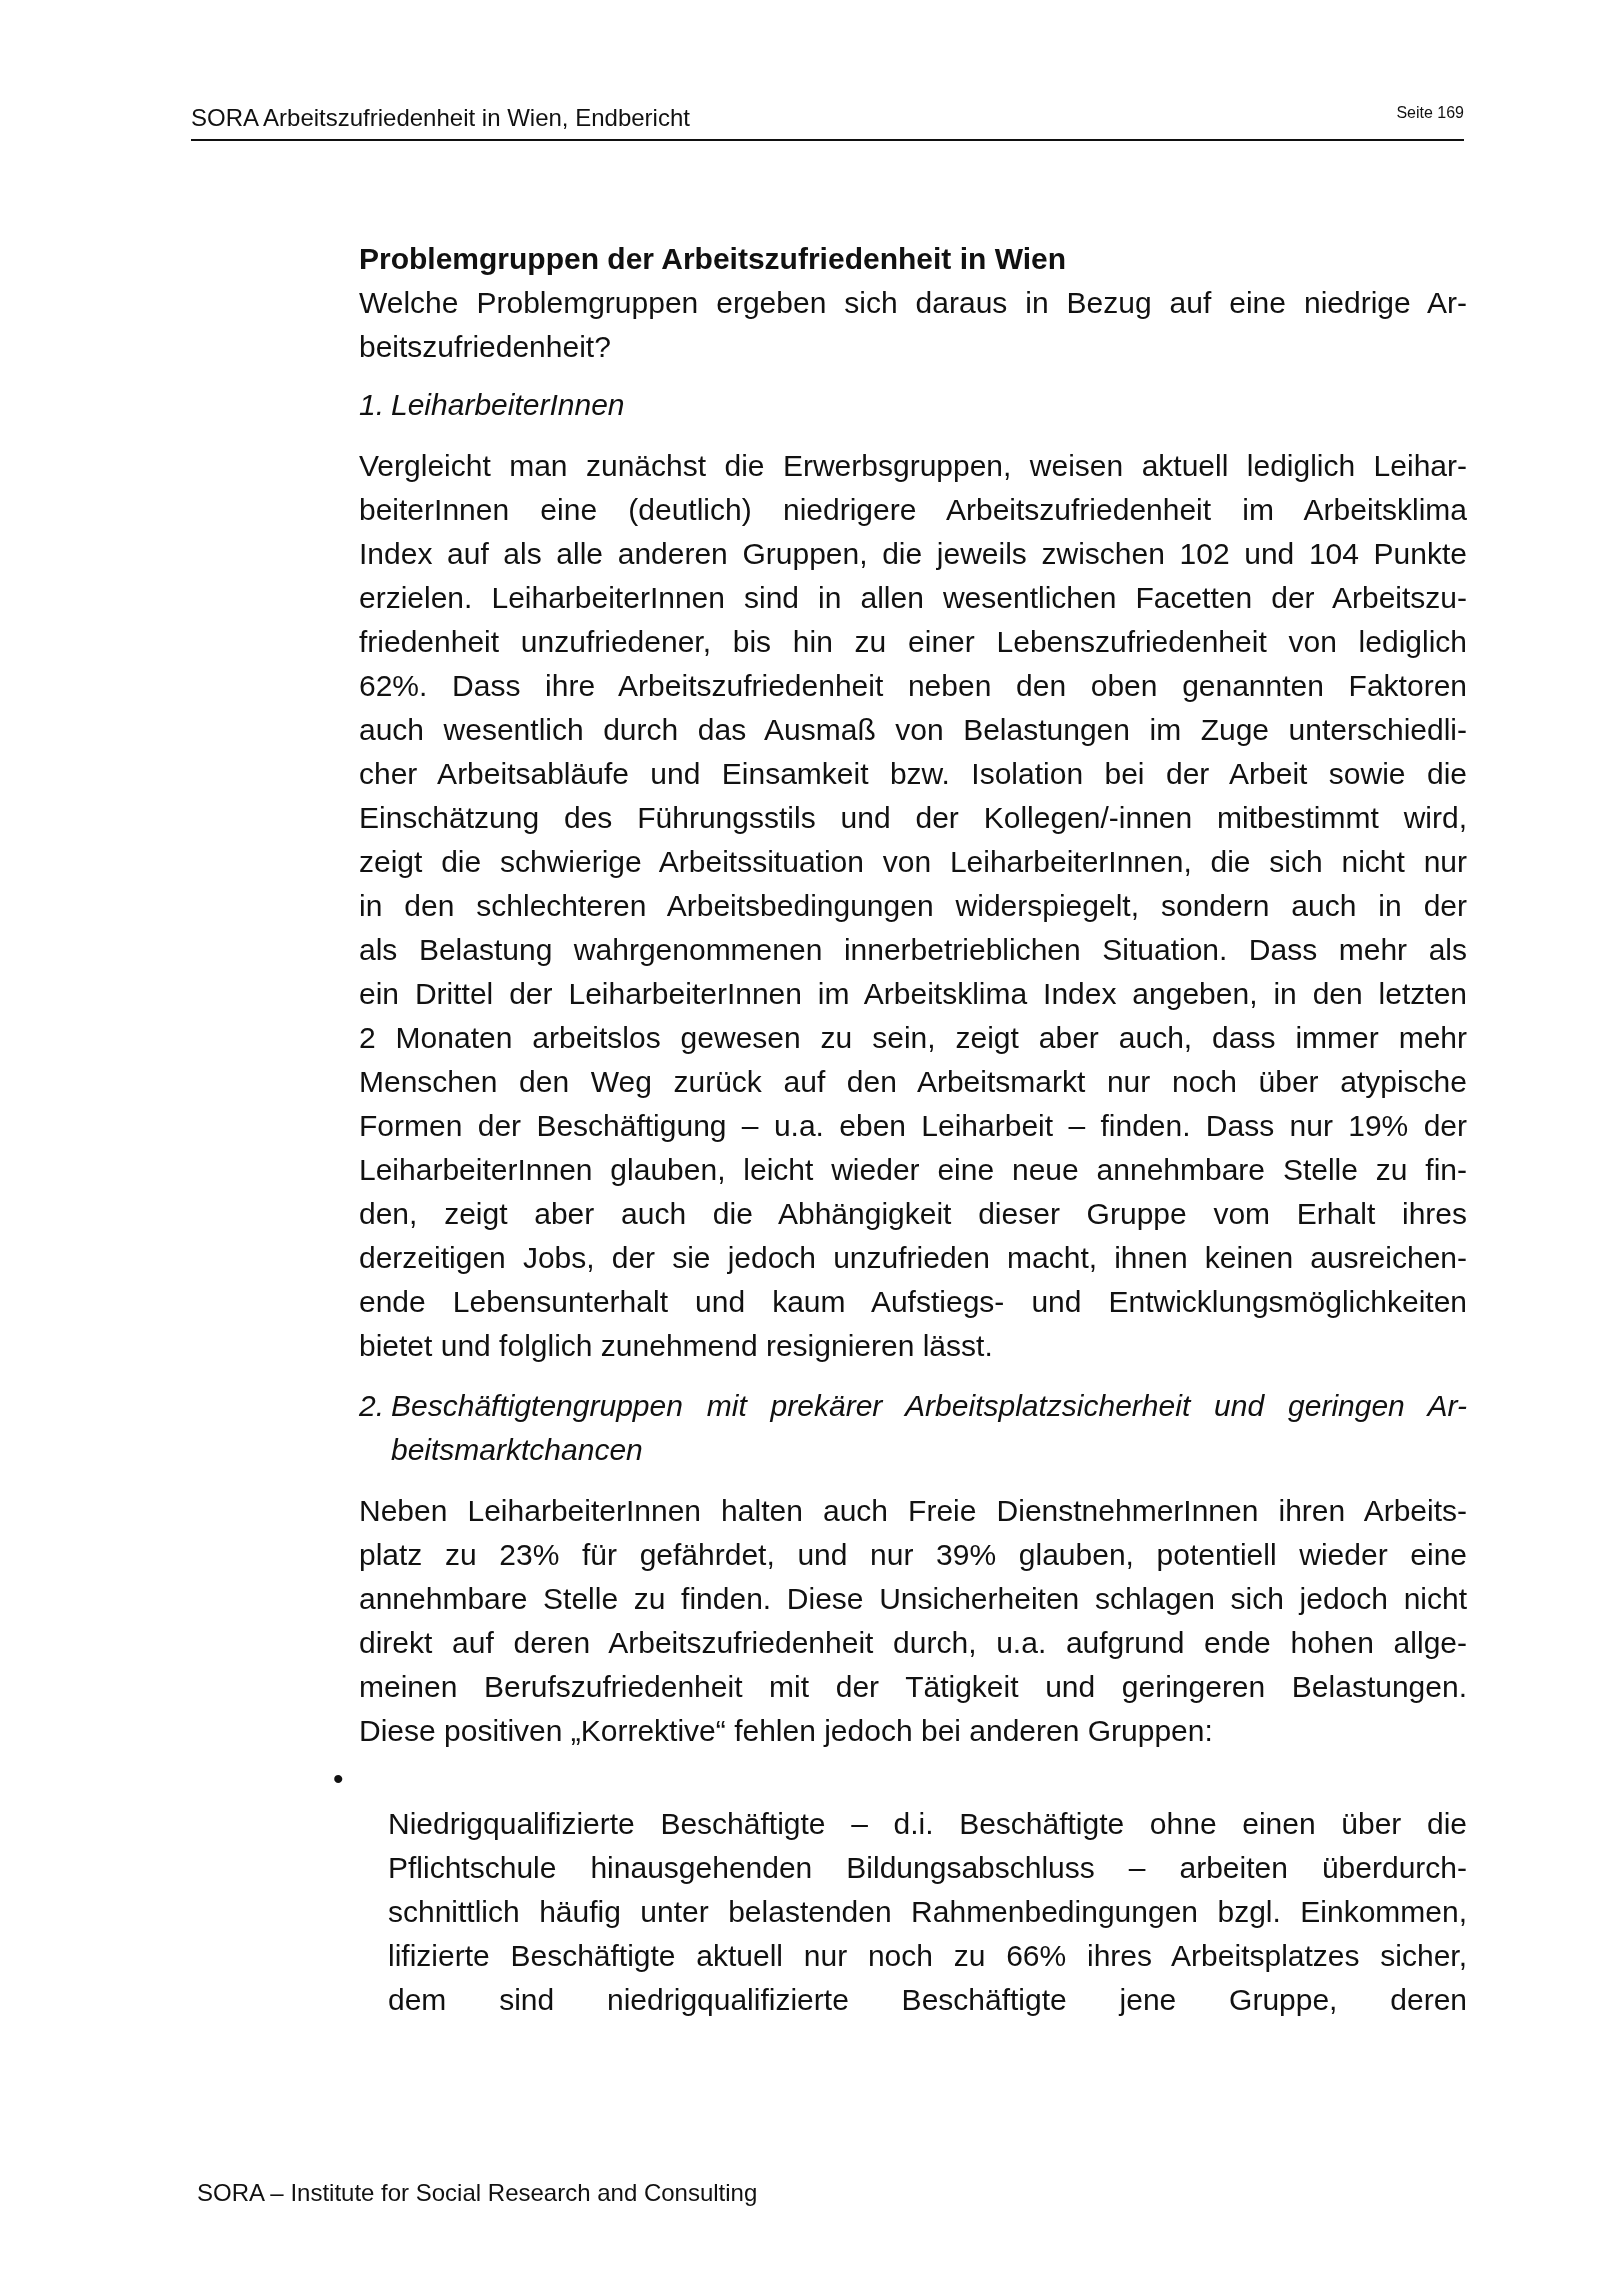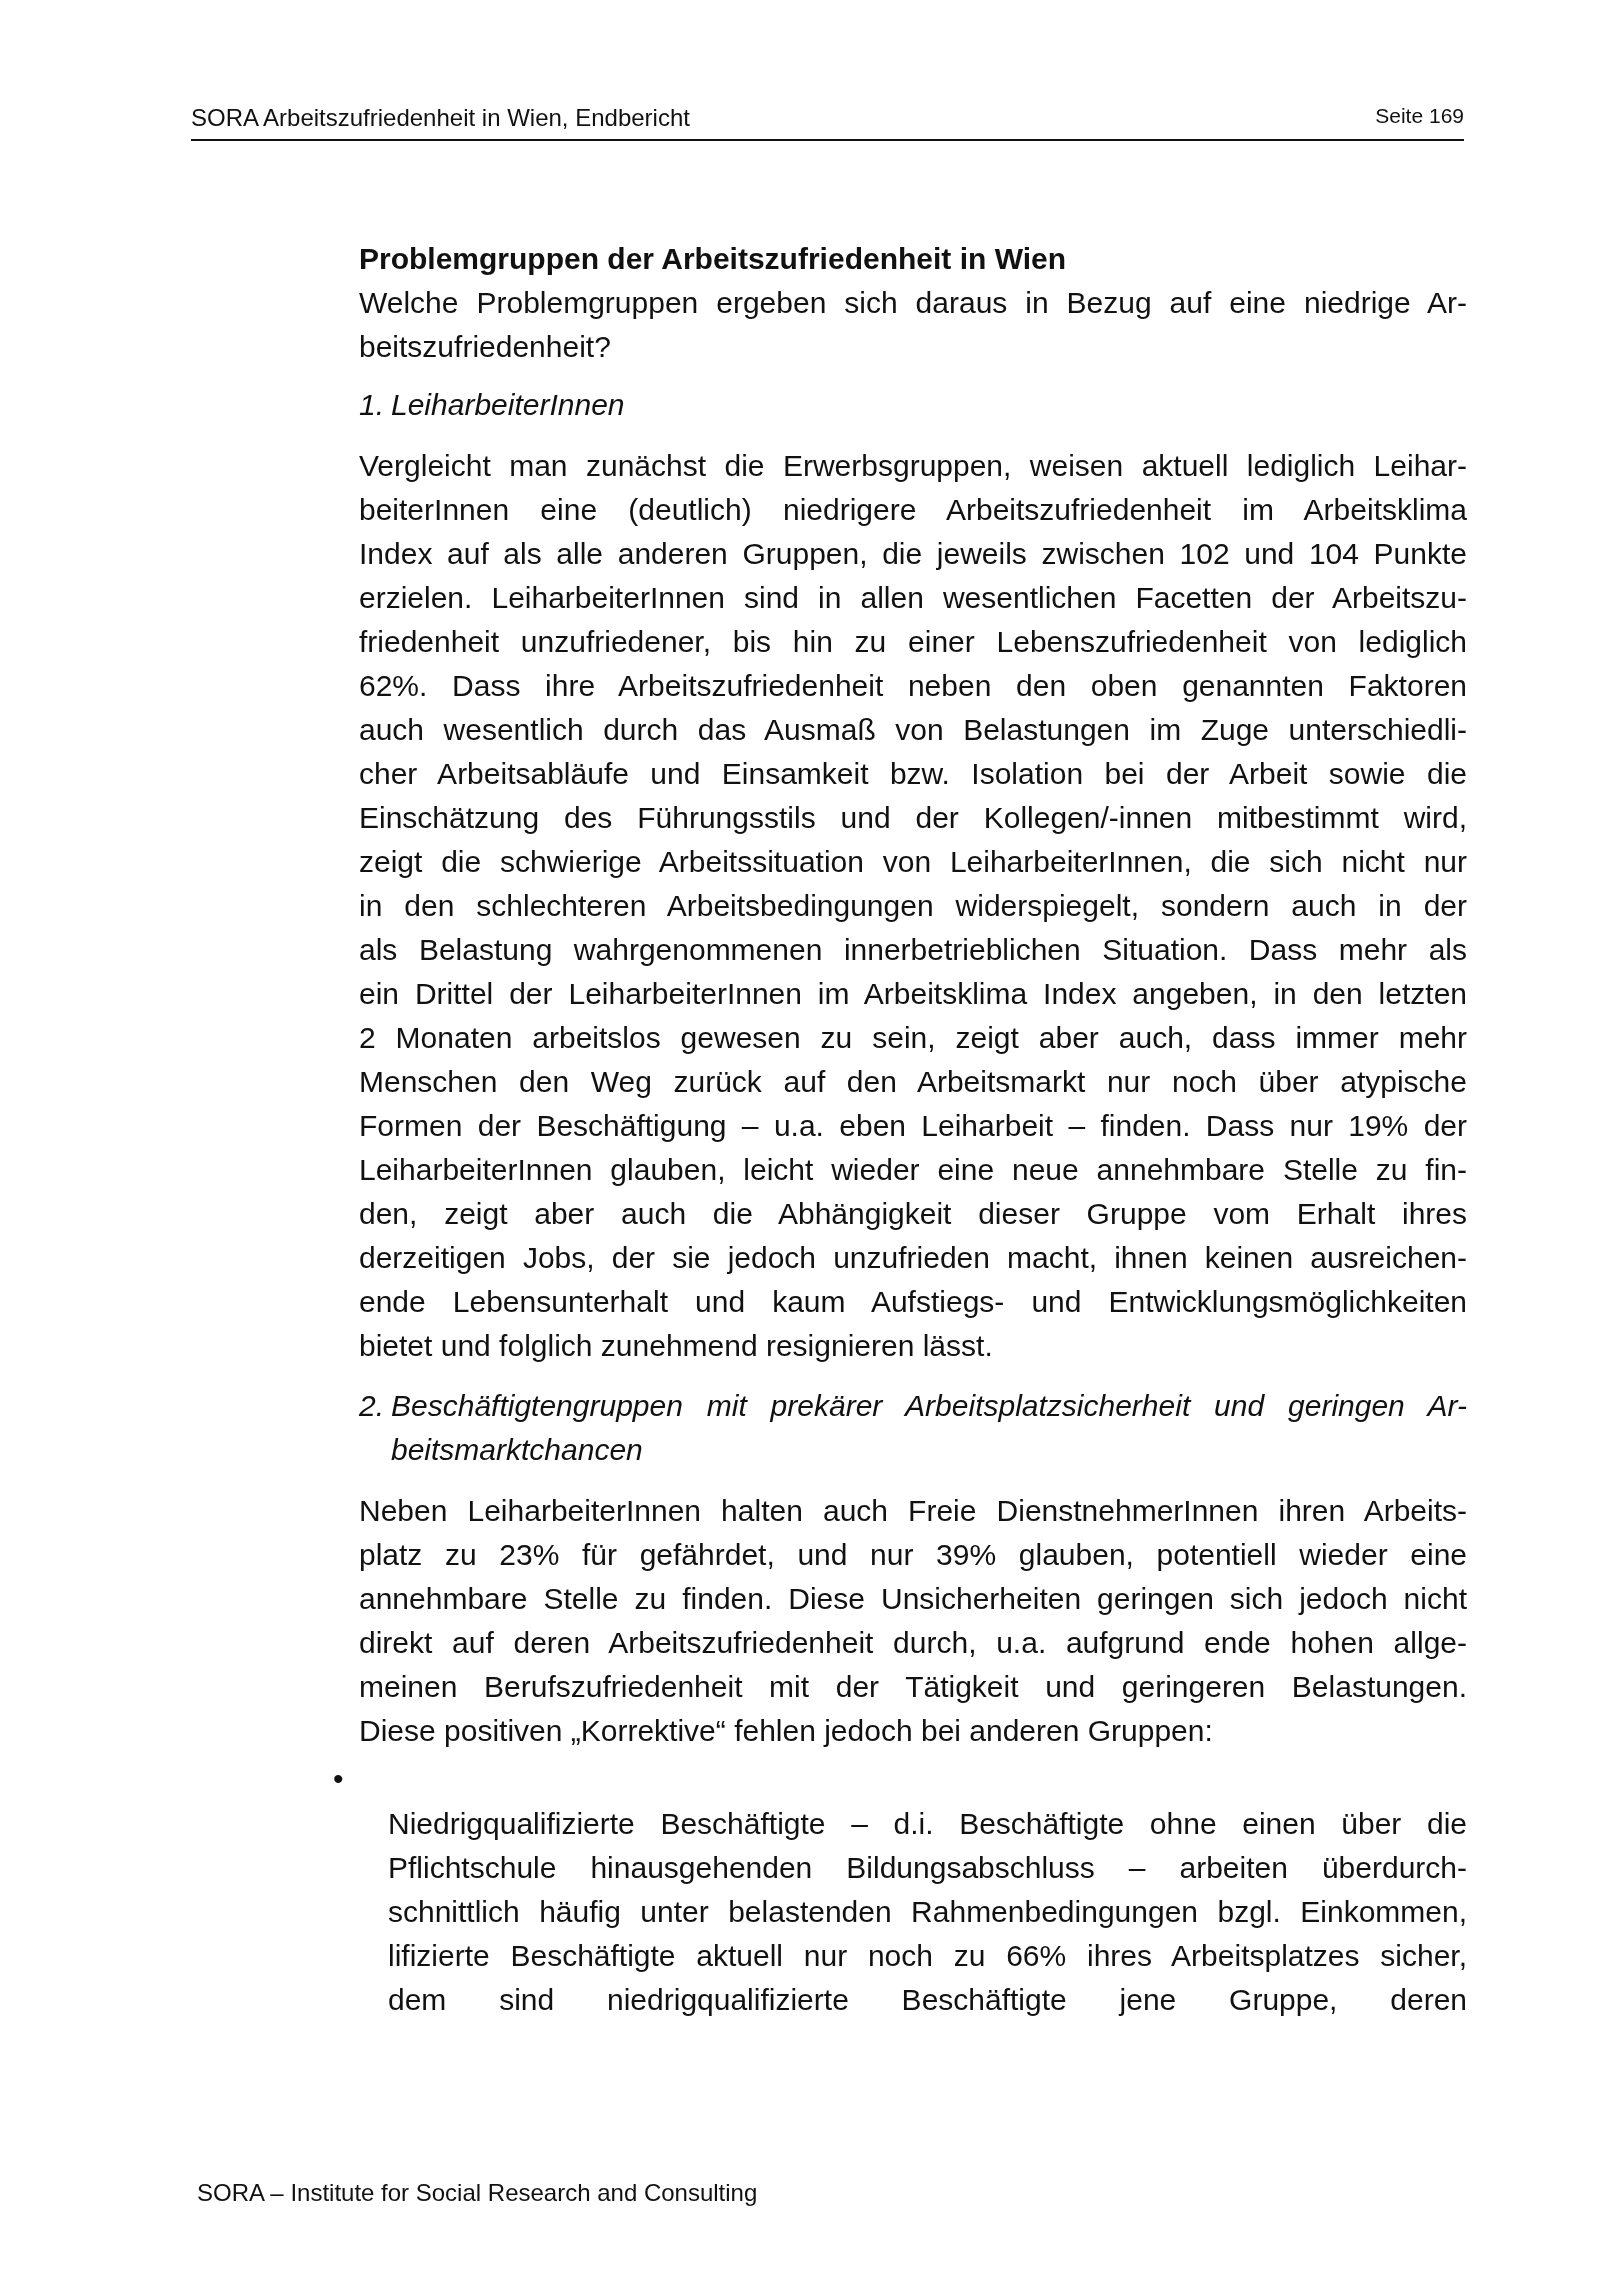--- a/index.html
+++ b/index.html
@@ -1,20 +1,20 @@
 <!DOCTYPE html>
 <html style="font-size:13px"><head>
 <meta charset="utf-8">
 <style>
   html, body { margin:0; padding:0; background:#ffffff; }
   body { width:1622px; height:2295px; position:relative; overflow:hidden;
          font-family:"Liberation Sans", sans-serif; color:#111111; }
   .header { position:absolute; left:191px; top:104px; width:1273px; height:36px; }
   .header .left { position:absolute; left:0; top:0; font-size:24px; }
-  .header .right { position:absolute; right:0; top:0; font-size:21px; }
+  .header .right { position:absolute; right:0; top:0; font-size:16px; }
   .header-rule { position:absolute; left:191px; top:139px; width:1273px; height:2.4px; background:#111; }
   .footer { position:absolute; left:191px; top:2179px; font-size:24px;margin-left:6px; }
   .body { position:absolute; left:359px; width:1108px; }
   .line { font-size:30px; line-height:44px; height:44px; white-space:nowrap; }
   .j { text-align:justify; text-align-last:justify; }
   .bold { font-weight:bold; }
   .italic { font-style:italic; }
   .numbered { position:absolute; left:359px; width:1108px; }
   .numbered .num { position:absolute; left:0; font-style:italic; font-size:30px; line-height:44px; }
   .numbered .txt { position:absolute; left:32px; width:1076px; }
@@ -71,21 +71,21 @@
   <span class="num">2.</span>
   <div class="txt">
     <div class="line italic j">Beschäftigtengruppen mit prekärer Arbeitsplatzsicherheit und geringen Ar-</div>
     <div class="line italic">beitsmarktchancen</div>
   </div>
 </div>
 
 <div class="body" style="top:1489px;">
   <div class="line j">Neben LeiharbeiterInnen halten auch Freie DienstnehmerInnen ihren Arbeits-</div>
   <div class="line j">platz zu 23% für gefährdet, und nur 39% glauben, potentiell wieder eine</div>
-  <div class="line j">annehmbare Stelle zu finden. Diese Unsicherheiten geringen sich jedoch nicht</div>
+  <div class="line j">annehmbare Stelle zu finden. Diese Unsicherheiten schlagen sich jedoch nicht</div>
   <div class="line j">direkt auf deren Arbeitszufriedenheit durch, u.a. aufgrund ende hohen allge-</div>
   <div class="line j">meinen Berufszufriedenheit mit der Tätigkeit und geringeren Belastungen.</div>
   <div class="line">Diese positiven „Korrektive“ fehlen jedoch bei anderen Gruppen:</div>
 </div>
 
 <span class="bullet-dot" style="top:1757px;">•</span>
 <div class="bullet-body" style="top:1802px;">
   <div class="line j">Niedrigqualifizierte Beschäftigte – d.i. Beschäftigte ohne einen über die</div>
   <div class="line j">Pflichtschule hinausgehenden Bildungsabschluss – arbeiten überdurch-</div>
   <div class="line j">schnittlich häufig unter belastenden Rahmenbedingungen bzgl. Einkommen,</div>

